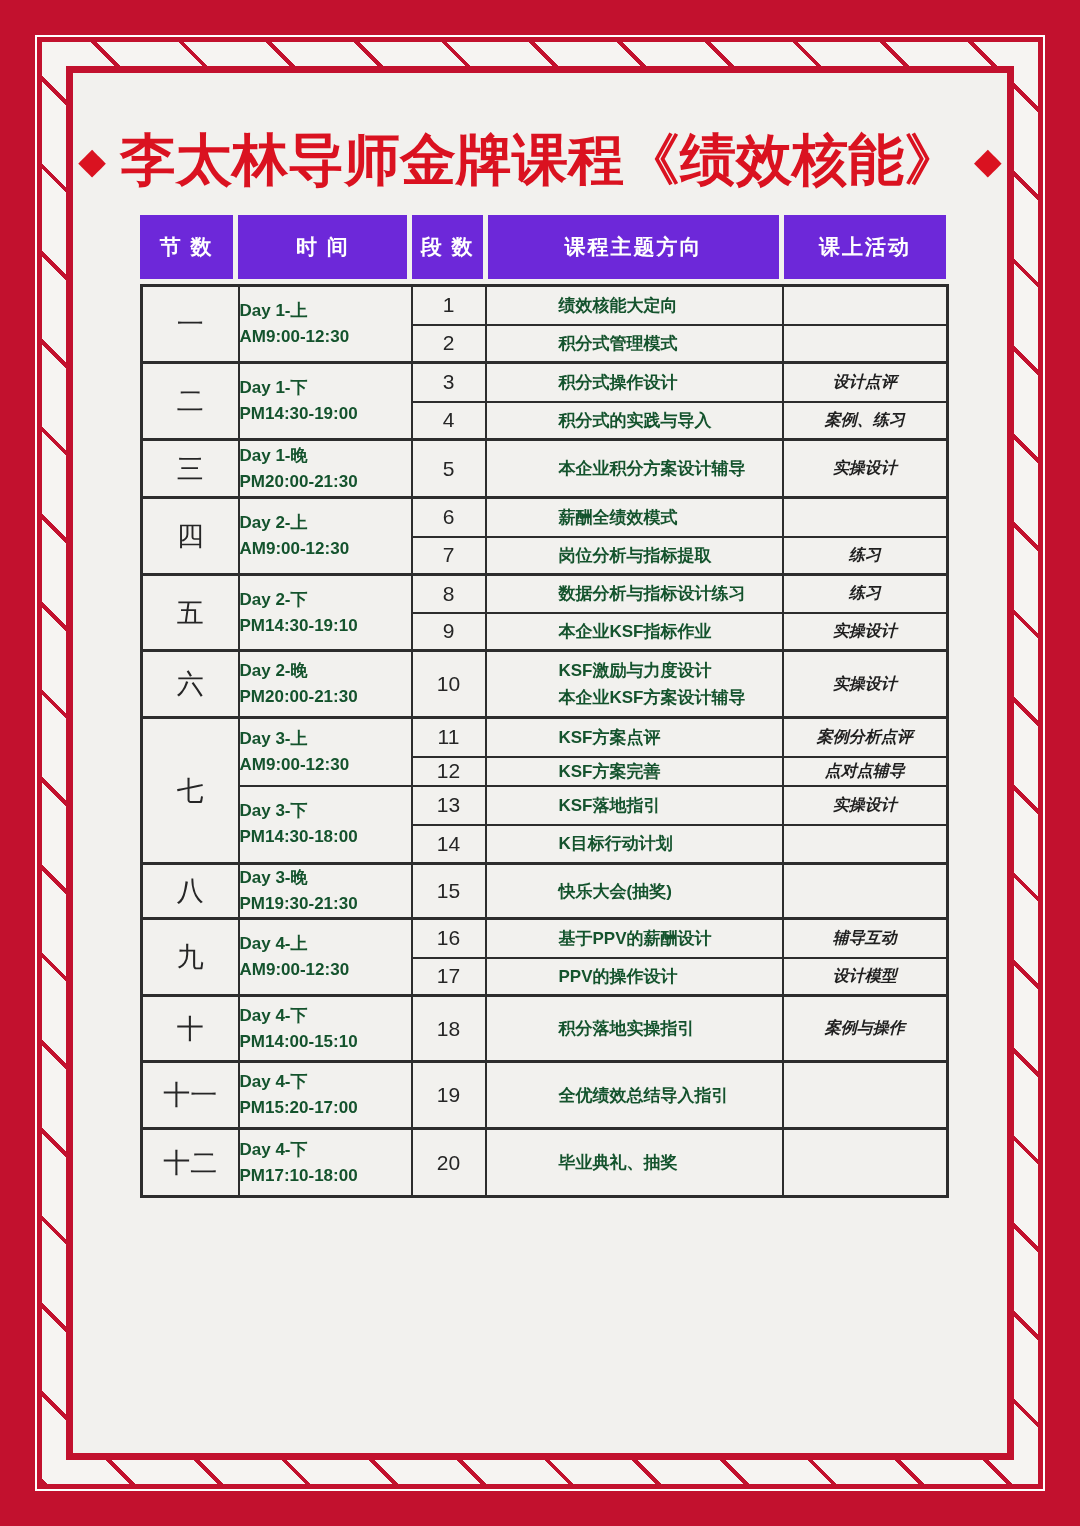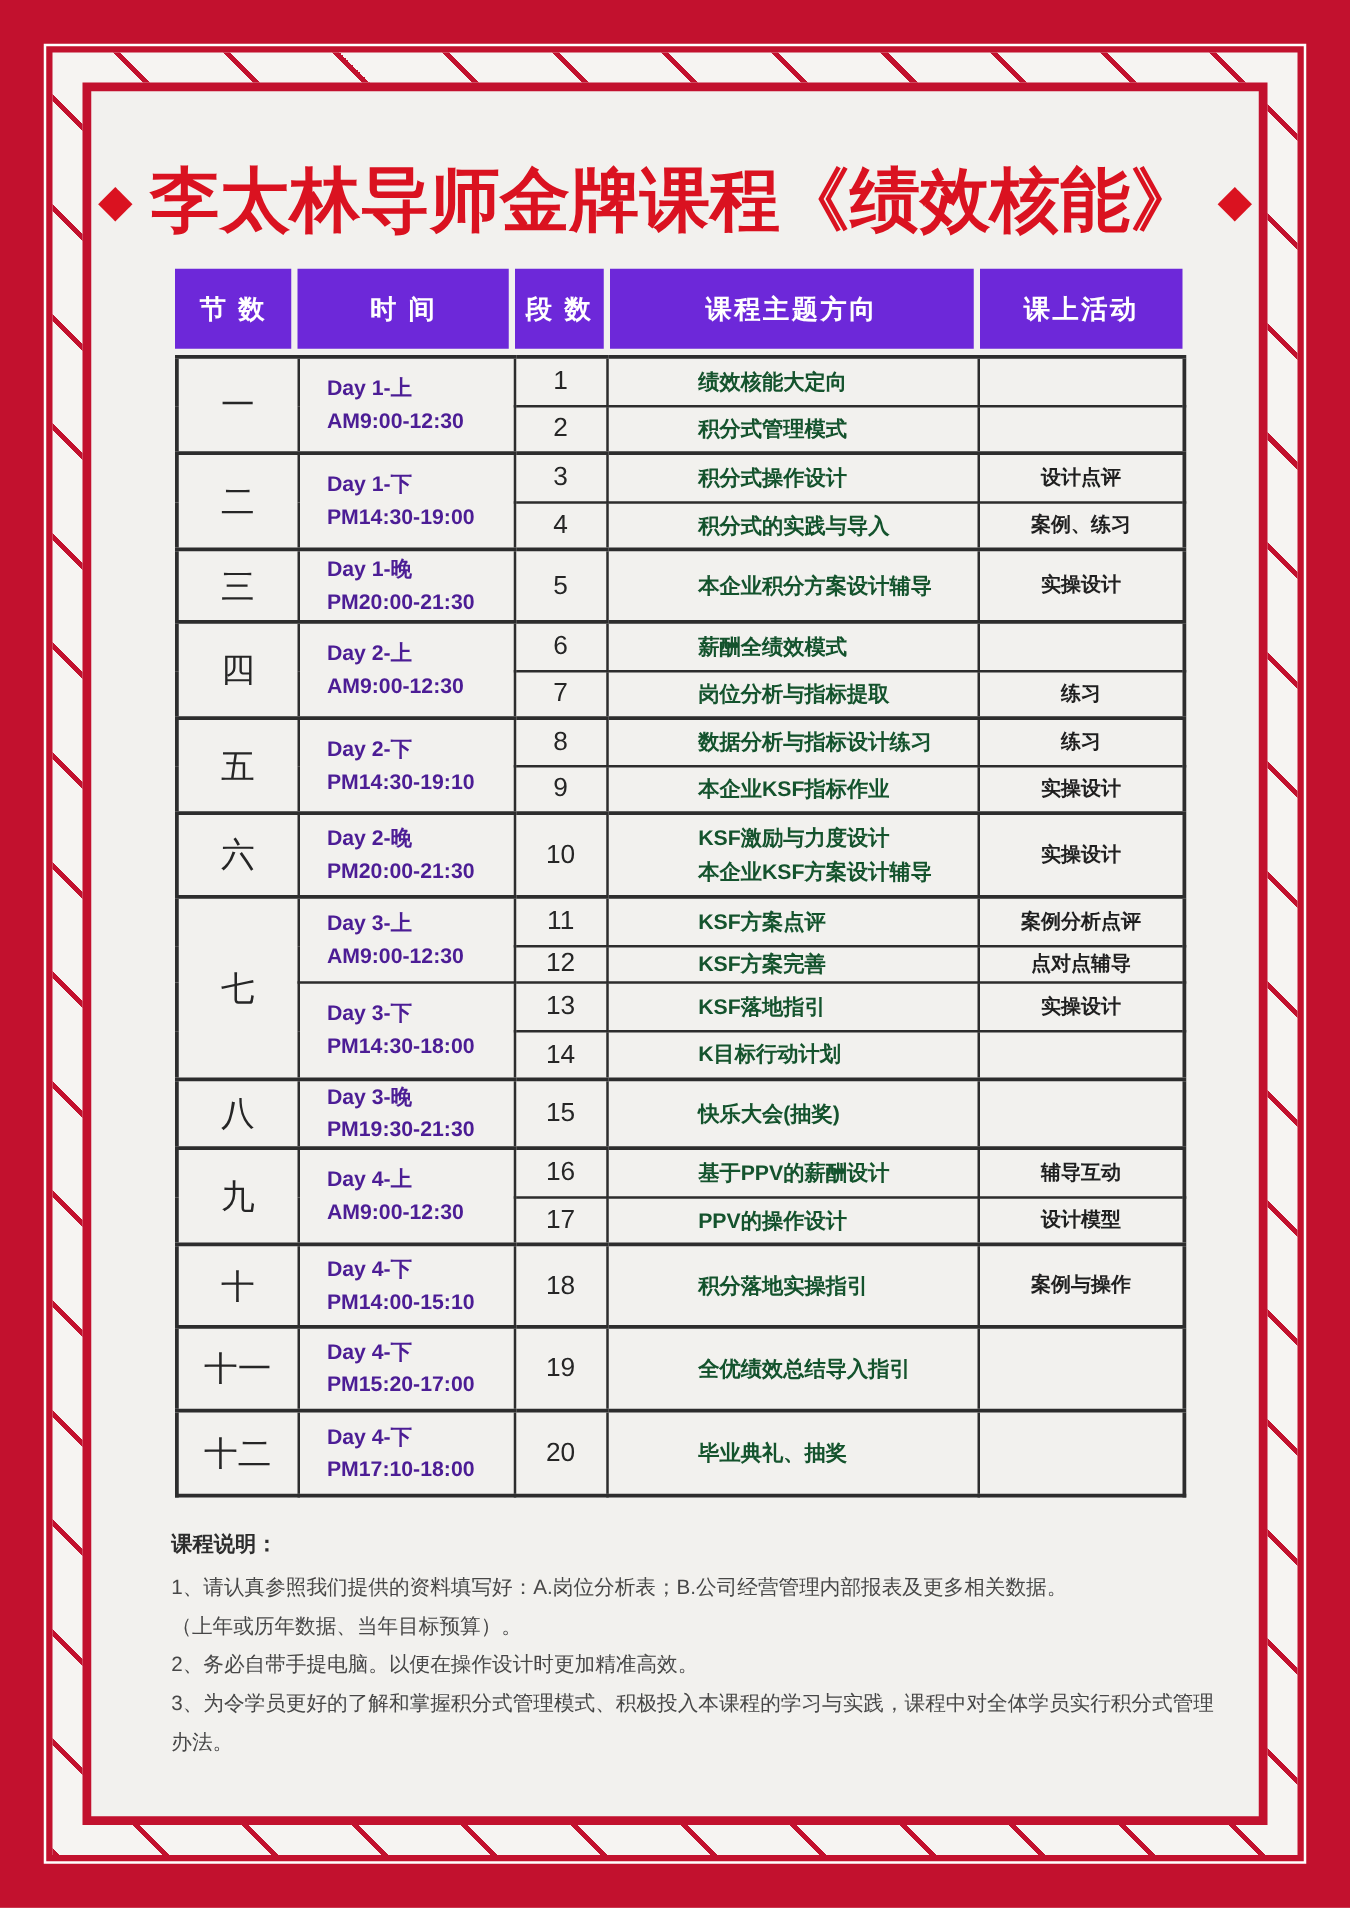--- a/index.html
+++ b/index.html
@@ -51,26 +51,26 @@
 
   table.body {
     margin-top:5px;
     border-collapse:collapse; table-layout:fixed; width:806px;
     border:3px solid #2d2d2d;
   }
   td { border:2px solid #2d2d2d; vertical-align:middle; background:#f2f1ee; }
   tr.mj > td { border-top-width:3px; }
 
   td.c1 { text-align:center; font-size:27px; color:#262626; font-weight:400; }
-  td.c2 { padding-left:22px; font-weight:bold; font-size:17px; color:#4c1d95; }
+  td.c2 { font-weight:bold; font-size:17px; color:#14532d; }
   td.c2 .tl { line-height:26px; white-space:nowrap; }
   td.c3 { text-align:center; font-size:21px; color:#262626; }
   td.c4 { padding-left:72px; color:#14532d; font-weight:bold; font-size:17px; }
   td.c4 .tp { line-height:27px; white-space:nowrap; }
-  td.c5 { text-align:center; font-weight:bold; font-size:16px; color:#1f1f1f; }
+  td.c5 { text-align:center; font-weight:bold; font-size:16px; color:#1f1f1f;font-style:italic; }
 
   
   .notes { margin:26px 0 0 64px; width:850px; color:#474747; }
   .notes .nh { font-size:17px; font-weight:bold; color:#2d2d2d; margin-bottom:8px; }
   .notes p { font-size:16.5px; line-height:31px; }
 </style>
 </head>
 <body>
 
 <div class="page">
@@ -318,22 +318,15 @@
           <td class="c3">20</td>
           <td class="c4">
                 <div class="tp">毕业典礼、抽奖</div>
               </td>
           <td class="c5"></td>
         </tr>
       </tbody>
         </table>
     </div>
 
-    <div class="notes">
-      <div class="nh">课程说明：</div>
-      <p>1、请认真参照我们提供的资料填写好：A.岗位分析表；B.公司经营管理内部报表及更多相关数据。</p>
-      <p>（上年或历年数据、当年目标预算）。</p>
-      <p>2、务必自带手提电脑。以便在操作设计时更加精准高效。</p>
-      <p>3、为令学员更好的了解和掌握积分式管理模式、积极投入本课程的学习与实践，课程中对全体学员实行积分式管理办法。</p>
-    </div>
 
   </div>
 </div>
 
 </body></html>

